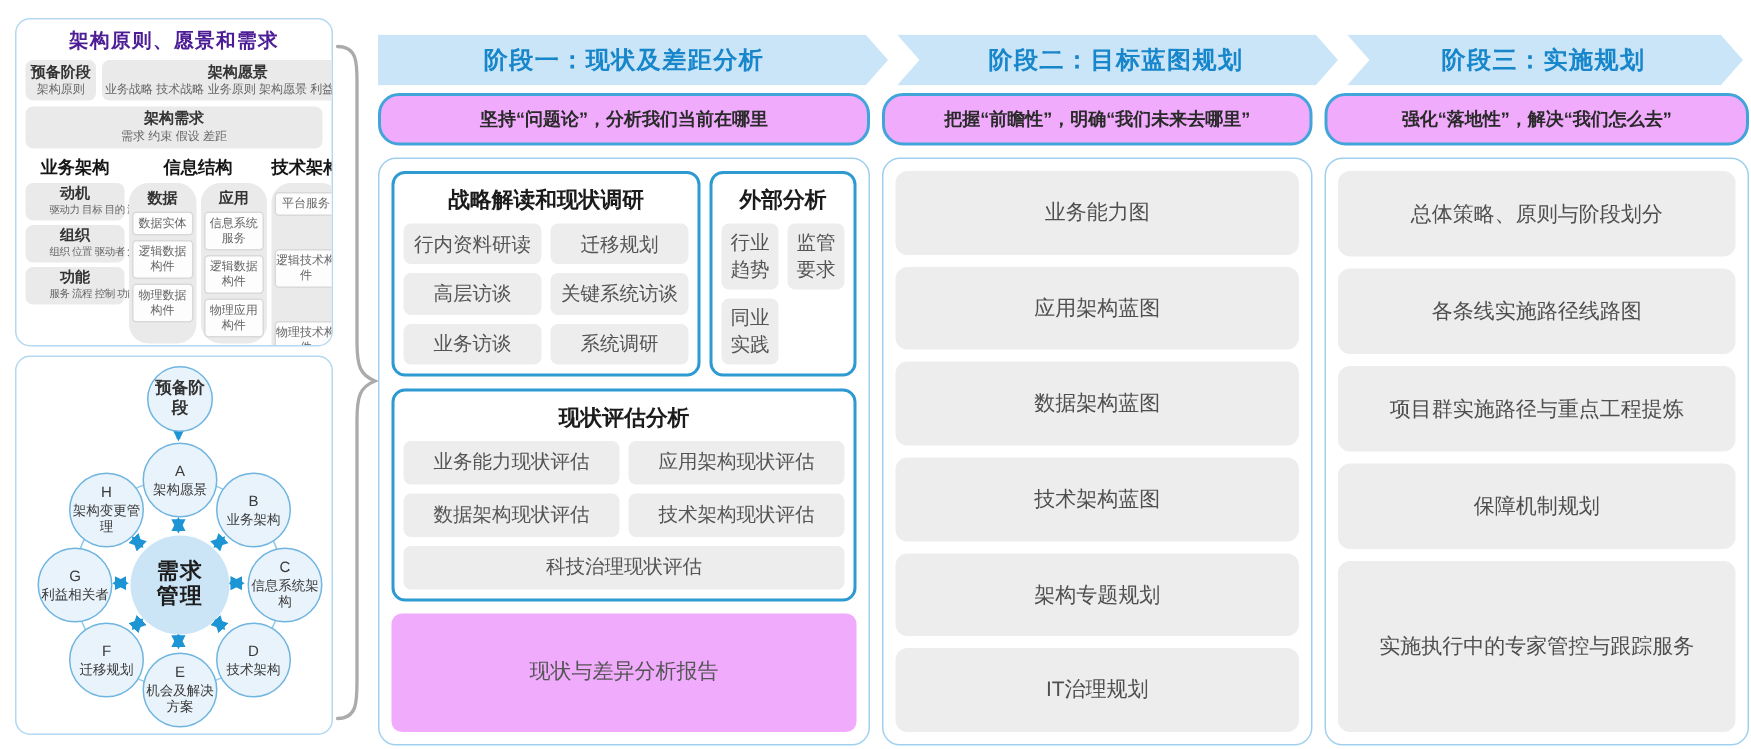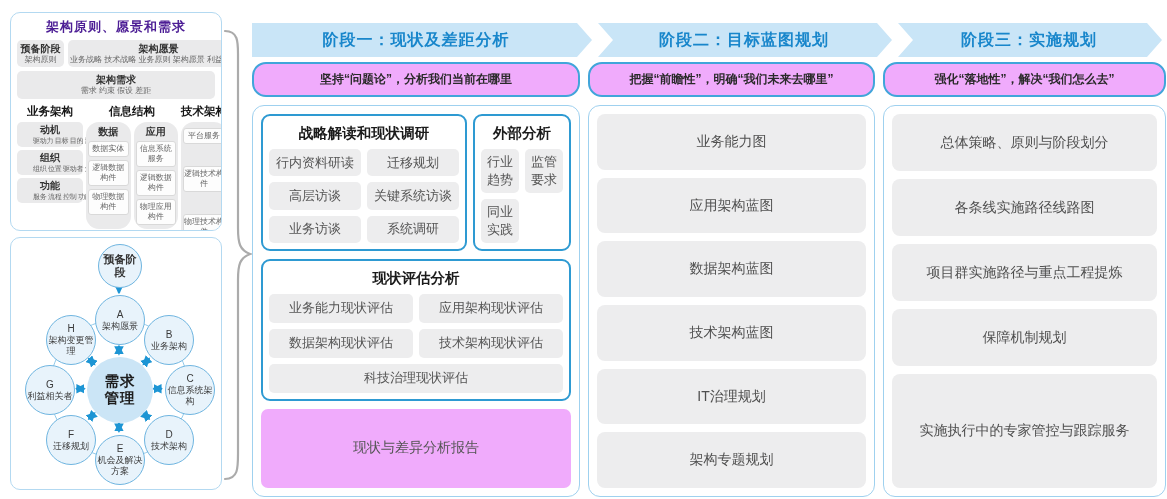--- a/index.html
+++ b/index.html
@@ -276,22 +276,22 @@
         </div>
 
         <div class="output">现状与差异分析报告</div>
       </div>
 
       <div class="container">
         <div class="bigitem">业务能力图</div>
         <div class="bigitem">应用架构蓝图</div>
         <div class="bigitem">数据架构蓝图</div>
         <div class="bigitem">技术架构蓝图</div>
+        <div class="bigitem">架构专题规划</div>
         <div class="bigitem">IT治理规划</div>
-        <div class="bigitem">架构专题规划</div>
       </div>
 
       <div class="container">
         <div class="bigitem">总体策略、原则与阶段划分</div>
         <div class="bigitem">各条线实施路径线路图</div>
         <div class="bigitem">项目群实施路径与重点工程提炼</div>
         <div class="bigitem">保障机制规划</div>
         <div class="bigitem tall">实施执行中的专家管控与跟踪服务</div>
       </div>
 

